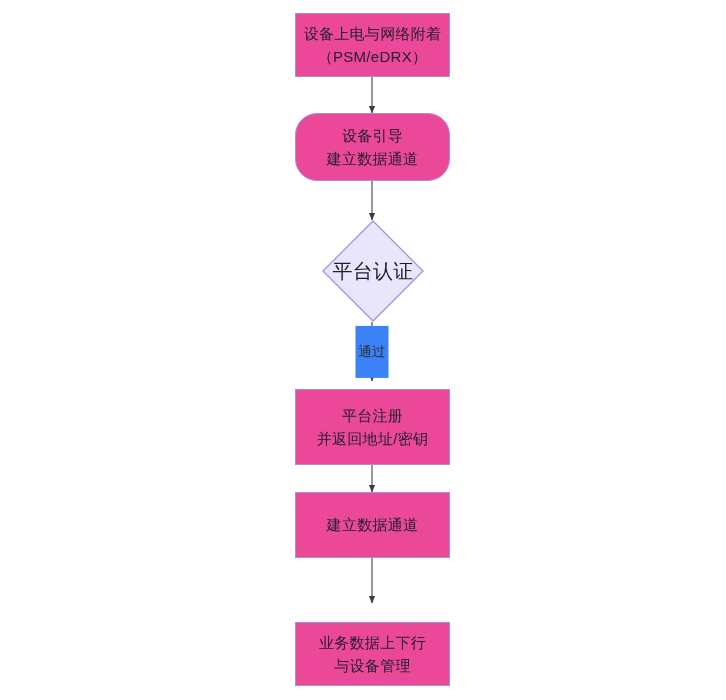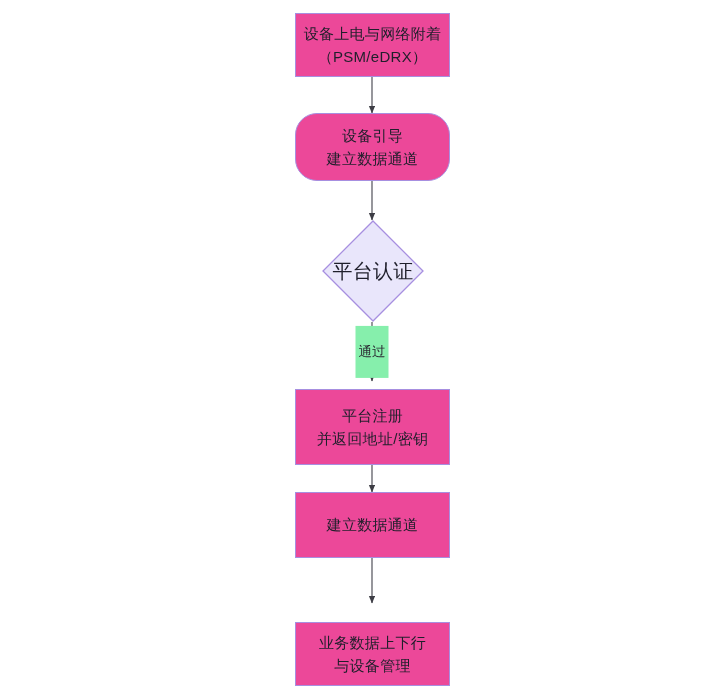--- a/index.html
+++ b/index.html
@@ -68,21 +68,21 @@
     display: flex;
     align-items: center;
     justify-content: center;
     color: #1f1f2b;
     font-size: 20px;
     letter-spacing: 0.3px;
     white-space: nowrap;
   }
   .edge-label {
     position: absolute;
-    background: #86efac;
+    background: #3b82f6;
     color: #2b2b33;
     font-size: 13.5px;
     line-height: 1.2;
     padding: 18px 3px;
     white-space: nowrap;
     transform: translate(-50%, -50%);
   }
 </style>
 </head>
 <body>

